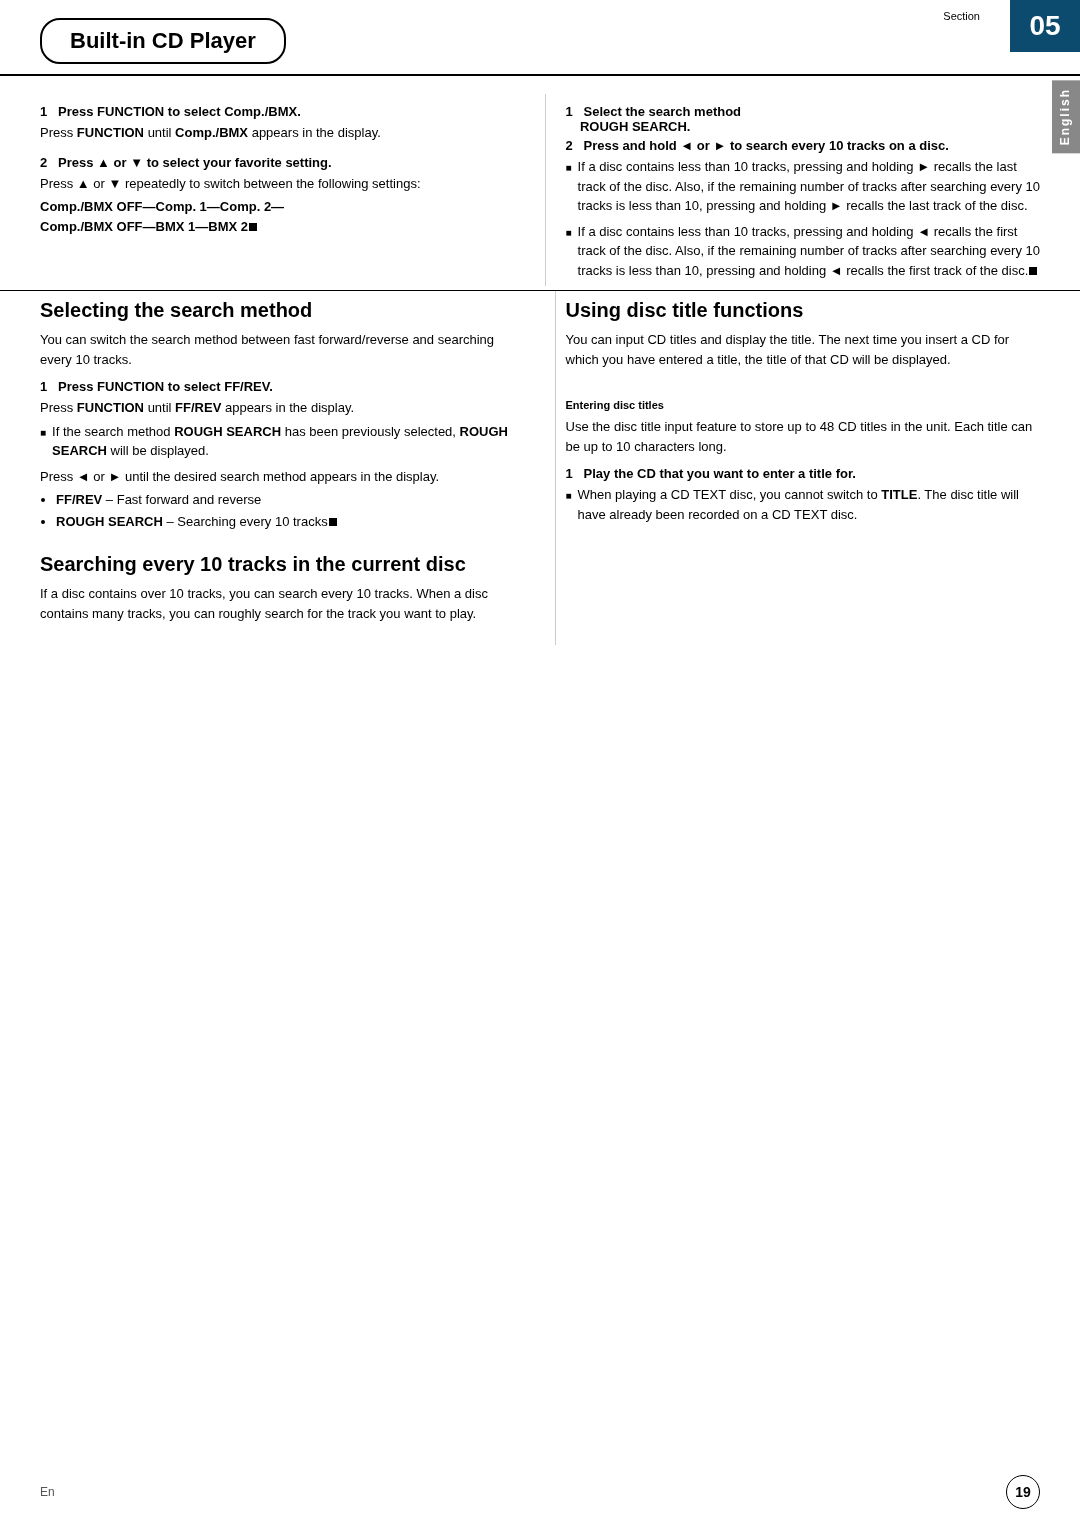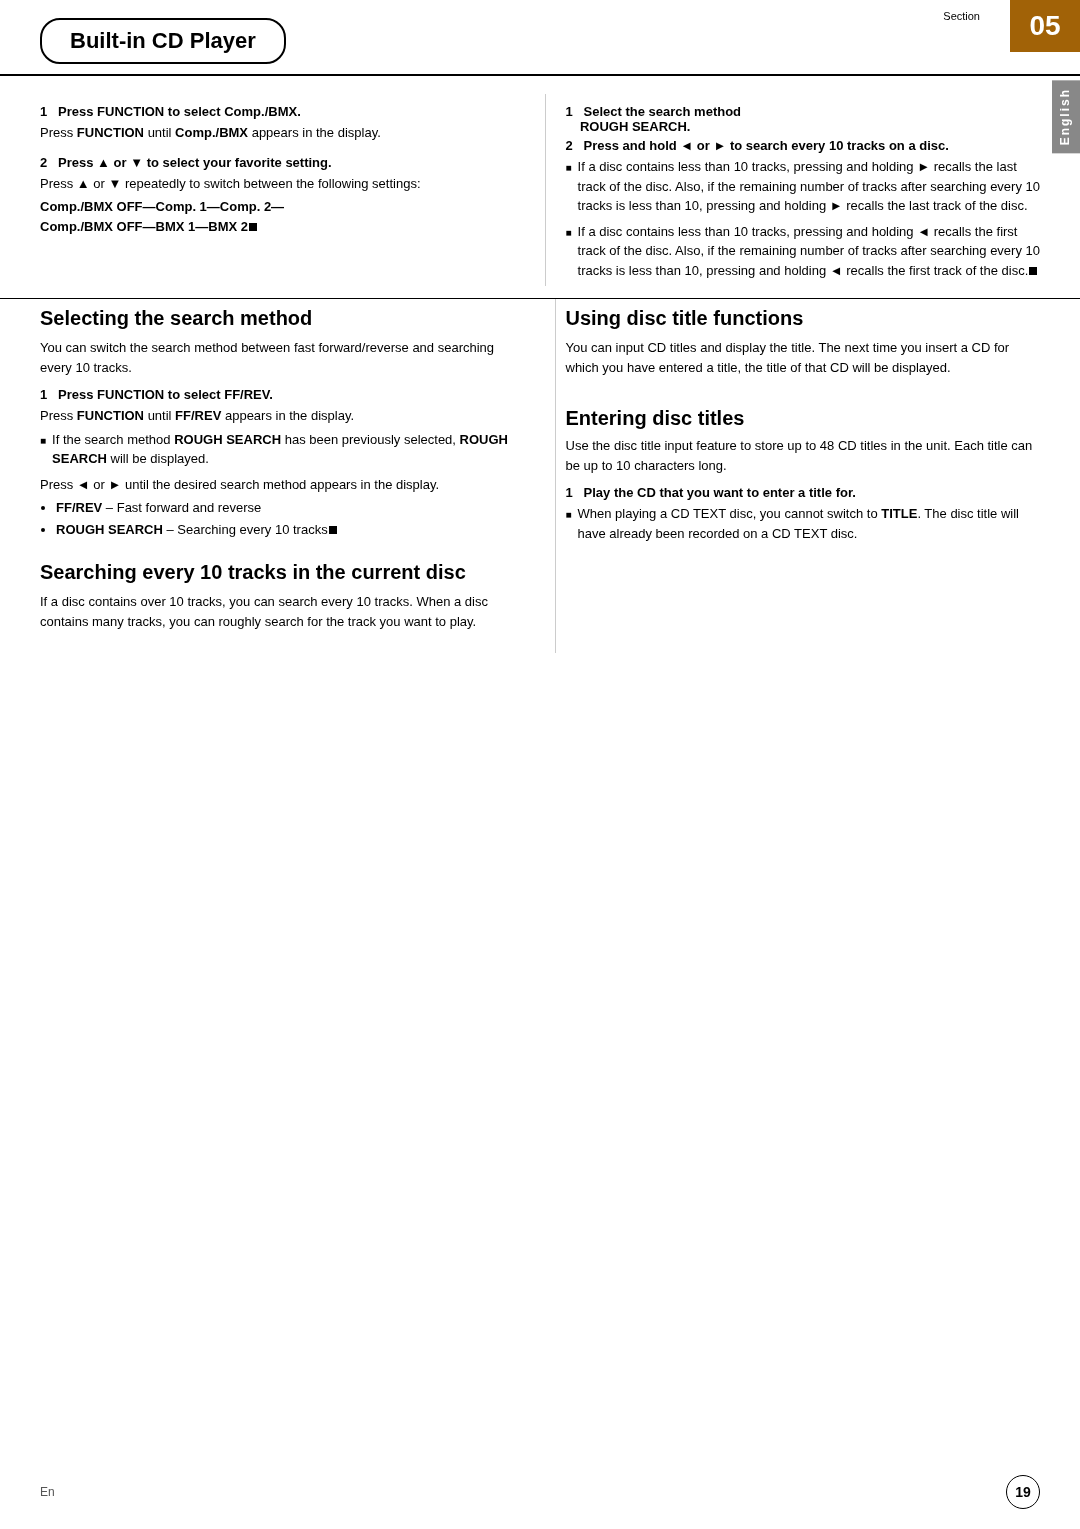--- a/index.html
+++ b/index.html
@@ -37,21 +37,21 @@
       white-space: nowrap;
     }
     .section-label {
       position: absolute;
       top: 10px;
       right: 100px;
       font-size: 11px;
       color: #000;
     }
     .section-number-box {
-      background: #a16207;
+      background: #0c4a6e;
       color: #fff;
       font-size: 28px;
       font-weight: bold;
       display: flex;
       align-items: center;
       justify-content: center;
       width: 70px;
       padding: 10px 0;
       margin-left: auto;
     }
@@ -97,21 +97,21 @@
     .section-block {
       margin-bottom: 22px;
     }
     .section-title {
       font-size: 20px;
       font-weight: bold;
       margin-bottom: 8px;
       margin-top: 8px;
     }
     .section-subtitle {
-      font-size: 20px;
+      font-size: 11px;
       font-weight: bold;
       margin-bottom: 6px;
       margin-top: 30px;
     }
     .step-heading {
       font-size: 13px;
       font-weight: bold;
       margin-bottom: 4px;
       margin-top: 10px;
     }
@@ -173,21 +173,21 @@
     }
     .small-square {
       display: inline-block;
       width: 8px;
       height: 8px;
       background: #000;
       vertical-align: middle;
       margin-left: 1px;
     }
     .top-section {
-      padding: 18px 40px 12px 40px;
+      padding: 18px 40px 4px 40px;
       border-bottom: 1px solid #000;
       display: flex;
       gap: 30px;
     }
     .top-left {
       flex: 1;
     }
     .top-right {
       flex: 1;
       border-left: 1px solid #ccc;

